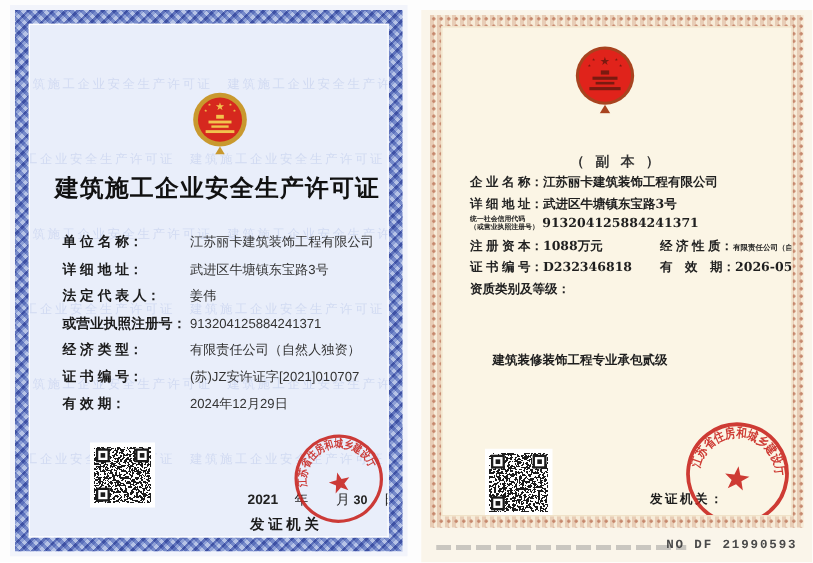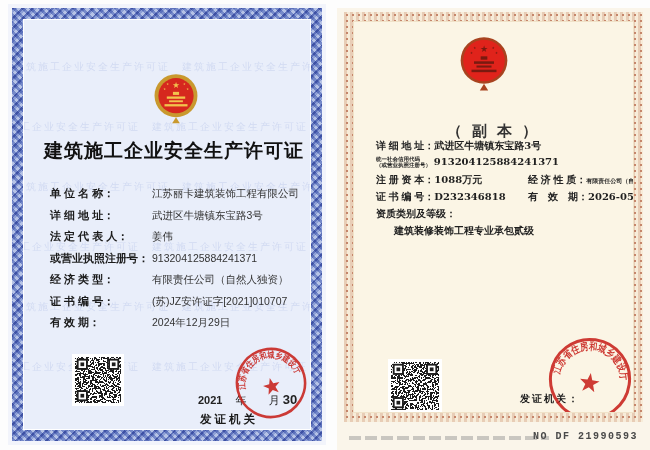--- a/index.html
+++ b/index.html
@@ -29,21 +29,21 @@
   .cl-fields .lbl { display:inline-block; width:102px; font-weight:bold; color:#1b1b1b; }
   .cl-fields .val { font-size:10.5px; color:#333; }
 
   .qr { position:absolute; background:#ffffff; padding:2px; }
   .cl-qr { left:48px; top:334px; width:52px; height:52px; }
   .cl-issuer { position:absolute; left:176px; top:352px; font-size:11.5px;
       font-weight:bold; letter-spacing:3px; color:#1b1b1b;margin-top:40px; }
   .date-line { position:absolute; font-size:11px; color:#222; white-space:nowrap; }
   .cl-date { left:174px; top:372px; }
   .date-line .num { font-weight:bold; }
-  .date-line .day { font-size:13px; }
+  .date-line .day { font-size:10px; }
   .gap-m { display:inline-block; width:16px; }
   .gap-s { display:inline-block; width:7px; }
 
   .seal { position:absolute; opacity:.88; }
   .cl-seal { left:210px; top:326px; width:74px; height:74px; transform:rotate(-14deg); }
   .cr-seal { left:193px; top:314px; width:86px; height:86px; transform:rotate(8deg); }
 
   
   .cert-right { position:absolute; left:337px; top:8px; width:313px; height:442px;
                 background:#faf5ea; }
@@ -52,32 +52,32 @@
       background:
         radial-gradient(circle, #c5866b 1.1px, transparent 1.5px) 0 0/6px 6px,
         repeating-linear-gradient(90deg, #e8cdb6 0 3px, #f7ecd9 3px 6px); }
   .cert-right .paper { position:relative; width:100%; height:100%;
       background:#fbf5e5; border:1px solid #f0e2c8; overflow:hidden; }
 
   .cr-emblem { left:105px; top:13px; }
   .cr-title { position:absolute; left:0; top:76px; width:100%; text-align:center;
       font-weight:900; font-size:16px; letter-spacing:4px; color:#141414; }
   .cr-subtitle { position:absolute; left:0; top:100px; width:100%; text-align:center;
-      font-size:15px; letter-spacing:3px; color:#333; font-weight:bold; }
+      font-size:11px; letter-spacing:3px; color:#333; font-weight:bold; }
 
   .cr-fields { position:absolute; left:22px; top:117px; right:10px; }
   .cr-fields .row { position:relative; height:17px; font-size:10px; white-space:nowrap; }
   .cr-lbl { font-weight:bold; color:#222; letter-spacing:0; }
   .cr-val { font-family:"DejaVu Serif", serif; font-weight:bold; color:#1f1f1f; font-size:10px; }
   .cr-val-sm { font-family:"DejaVu Serif", serif; font-weight:bold; color:#1f1f1f; font-size:6px; }
   .col2 { position:absolute; left:152px; top:0; }
   .tiny-label { display:inline-block; vertical-align:middle; font-size:5.5px;
       line-height:1.15; font-weight:bold; color:#222; }
   .cat-label { font-size:7.5px; font-weight:bold; color:#222; height:11px; }
-  .cat-value { padding-left:18px; height:14px; }
+  .cat-value { padding-left:18px; height:14px;margin-top:40px; }
 
   .cr-qr { left:34px; top:337px; width:54px; height:54px; }
   .cr-issuer { position:absolute; left:166px; top:370px; font-size:10px;
       font-weight:bold; letter-spacing:2px; color:#1b1b1b; }
   .cr-date { left:196px; top:388px; font-size:10px; }
 
   .cr-footer { position:absolute; left:10px; right:10px; bottom:5px; height:14px; }
   .fineprint { position:absolute; left:2px; top:5px; width:200px; height:4px; opacity:.45;
       background:repeating-linear-gradient(90deg,#8d8d8d 0 12px, transparent 12px 16px); }
   .serial { position:absolute; right:2px; top:0; font-size:10px; font-weight:bold;
@@ -227,20 +227,23 @@
           <rect x="18" y="31" width="24" height="3" fill="#7a1a10"></rect>
           <rect x="21" y="36" width="18" height="2.5" fill="#7a1a10"></rect>
           <rect x="15" y="41" width="30" height="3" fill="#7a1a10"></rect>
           <path d="M30,58 L25,66 L35,66 Z" fill="#a8431f"></path>
         </svg>
 
         <div class="cr-subtitle">（ 副 本 ）</div>
 
         <div class="cr-fields">
           <div class="row">
+            <span class="cr-lbl">企 业 名 称：</span><span class="cr-val">江苏丽卡建筑装饰工程有限公司</span>
+          </div>
+          <div class="row">
             <span class="cr-lbl">详 细 地 址：</span><span class="cr-val">武进区牛塘镇东宝路3号</span>
           </div>
           <div class="row">
             <span class="tiny-label">
               <span>统一社会信用代码</span><br>
               <span>（或营业执照注册号）</span>
             </span>
             <span class="cr-val">913204125884241371</span>
           </div>
           <div class="row">

